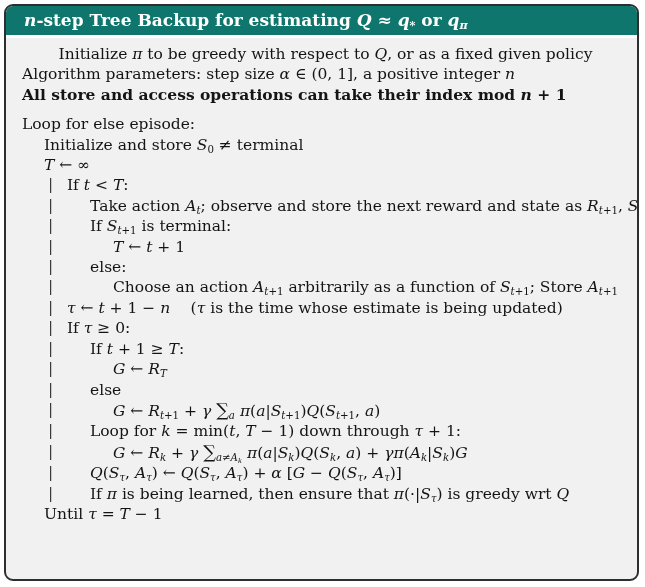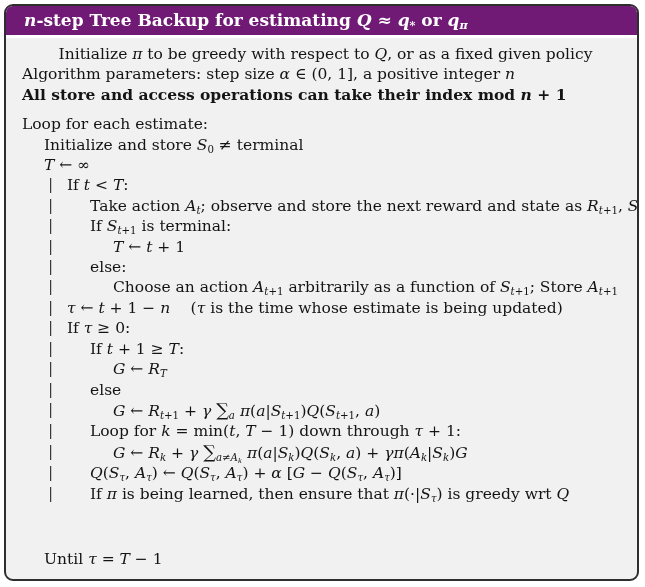--- a/index.html
+++ b/index.html
@@ -50,42 +50,42 @@
     font-size: 66%;
     line-height: 0;
     vertical-align: -0.3em;
   }
   .sum { font-size: 115%; }
 </style>
 </head>
 <body style="background: rgb(255, 255, 255);">
 
 <div class="algo-box" style="border-color: rgb(46, 46, 46); background: rgb(241, 241, 242);">
-  <div class="algo-header" style="background: #701a75; color: rgb(255, 255, 255); border-bottom-color: rgb(255, 255, 255);">
+  <div class="algo-header" style="background: #0f766e; color: rgb(255, 255, 255); border-bottom-color: rgb(255, 255, 255);">
     <span id="algo-title"><i>n</i>-step Tree Backup for estimating <i>Q</i> ≈ <i>q</i><sub>*</sub> or <i>q</i><sub><i>π</i></sub></span>
   </div>
   <div class="algo-body" id="algo-body">
       <div class="algo-line" style="padding-left: 0px; text-align: center;">Initialize <i>π</i> to be greedy with respect to <i>Q</i>, or as a fixed given policy</div>
       <div class="algo-line" style="padding-left: 0px;">Algorithm parameters: step size <i>α</i> ∈ (0, 1], a positive integer <i>n</i></div>
       <div class="algo-line" style="padding-left: 0px; font-weight: bold;">All store and access operations can take their index mod <i>n</i> + 1</div>
       <div class="spacer"></div>
-      <div class="algo-line" style="padding-left: 0px;">Loop for each estimate:</div>
+      <div class="algo-line" style="padding-left: 0px;">Loop for else episode:</div>
       <div class="algo-line" style="padding-left: 22px;">Initialize and store <i>S</i><sub>0</sub> ≠ terminal</div>
       <div class="algo-line" style="padding-left: 22px;"><i>T</i> ← ∞</div>
       <div class="algo-line" style="padding-left: 45px;"><span class="scope-bar">|</span>If <i>t</i> &lt; <i>T</i>:</div>
       <div class="algo-line" style="padding-left: 68px;"><span class="scope-bar">|</span>Take action <i>A</i><sub><i>t</i></sub>; observe and store the next reward and state as <i>R</i><sub><i>t</i>+1</sub>, <i>S</i><sub><i>t</i>+1</sub></div>
       <div class="algo-line" style="padding-left: 68px;"><span class="scope-bar">|</span>If <i>S</i><sub><i>t</i>+1</sub> is terminal:</div>
       <div class="algo-line" style="padding-left: 91px;"><span class="scope-bar">|</span><i>T</i> ← <i>t</i> + 1</div>
       <div class="algo-line" style="padding-left: 68px;"><span class="scope-bar">|</span>else:</div>
       <div class="algo-line" style="padding-left: 91px;"><span class="scope-bar">|</span>Choose an action <i>A</i><sub><i>t</i>+1</sub> arbitrarily as a function of <i>S</i><sub><i>t</i>+1</sub>; Store <i>A</i><sub><i>t</i>+1</sub></div>
       <div class="algo-line" style="padding-left: 45px;"><span class="scope-bar">|</span><i>τ</i> ← <i>t</i> + 1 − <i>n</i>  (<i>τ</i> is the time whose estimate is being updated)</div>
       <div class="algo-line" style="padding-left: 45px;"><span class="scope-bar">|</span>If <i>τ</i> ≥ 0:</div>
       <div class="algo-line" style="padding-left: 68px;"><span class="scope-bar">|</span>If <i>t</i> + 1 ≥ <i>T</i>:</div>
       <div class="algo-line" style="padding-left: 91px;"><span class="scope-bar">|</span><i>G</i> ← <i>R</i><sub><i>T</i></sub></div>
       <div class="algo-line" style="padding-left: 68px;"><span class="scope-bar">|</span>else</div>
       <div class="algo-line" style="padding-left: 91px;"><span class="scope-bar">|</span><i>G</i> ← <i>R</i><sub><i>t</i>+1</sub> + <i>γ</i> <span class="sum">∑</span><sub><i>a</i></sub> <i>π</i>(<i>a</i>|<i>S</i><sub><i>t</i>+1</sub>)<i>Q</i>(<i>S</i><sub><i>t</i>+1</sub>, <i>a</i>)</div>
       <div class="algo-line" style="padding-left: 68px;"><span class="scope-bar">|</span>Loop for <i>k</i> = min(<i>t</i>, <i>T</i> − 1) down through <i>τ</i> + 1:</div>
       <div class="algo-line" style="padding-left: 91px;"><span class="scope-bar">|</span><i>G</i> ← <i>R</i><sub><i>k</i></sub> + <i>γ</i> <span class="sum">∑</span><sub><i>a</i>≠<i>A</i><sub><i>k</i></sub></sub> <i>π</i>(<i>a</i>|<i>S</i><sub><i>k</i></sub>)<i>Q</i>(<i>S</i><sub><i>k</i></sub>, <i>a</i>) + <i>γ</i><i>π</i>(<i>A</i><sub><i>k</i></sub>|<i>S</i><sub><i>k</i></sub>)<i>G</i></div>
       <div class="algo-line" style="padding-left: 68px;"><span class="scope-bar">|</span><i>Q</i>(<i>S</i><sub><i>τ</i></sub>, <i>A</i><sub><i>τ</i></sub>) ← <i>Q</i>(<i>S</i><sub><i>τ</i></sub>, <i>A</i><sub><i>τ</i></sub>) + <i>α</i> [<i>G</i> − <i>Q</i>(<i>S</i><sub><i>τ</i></sub>, <i>A</i><sub><i>τ</i></sub>)]</div>
       <div class="algo-line" style="padding-left: 68px;"><span class="scope-bar">|</span>If <i>π</i> is being learned, then ensure that <i>π</i>(·|<i>S</i><sub><i>τ</i></sub>) is greedy wrt <i>Q</i></div>
-      <div class="algo-line" style="padding-left: 22px; margin-top: 45px;">Until <i>τ</i> = <i>T</i> − 1</div>
+      <div class="algo-line" style="padding-left: 22px;">Until <i>τ</i> = <i>T</i> − 1</div>
     </div>
 </div>
 
 </body></html>

